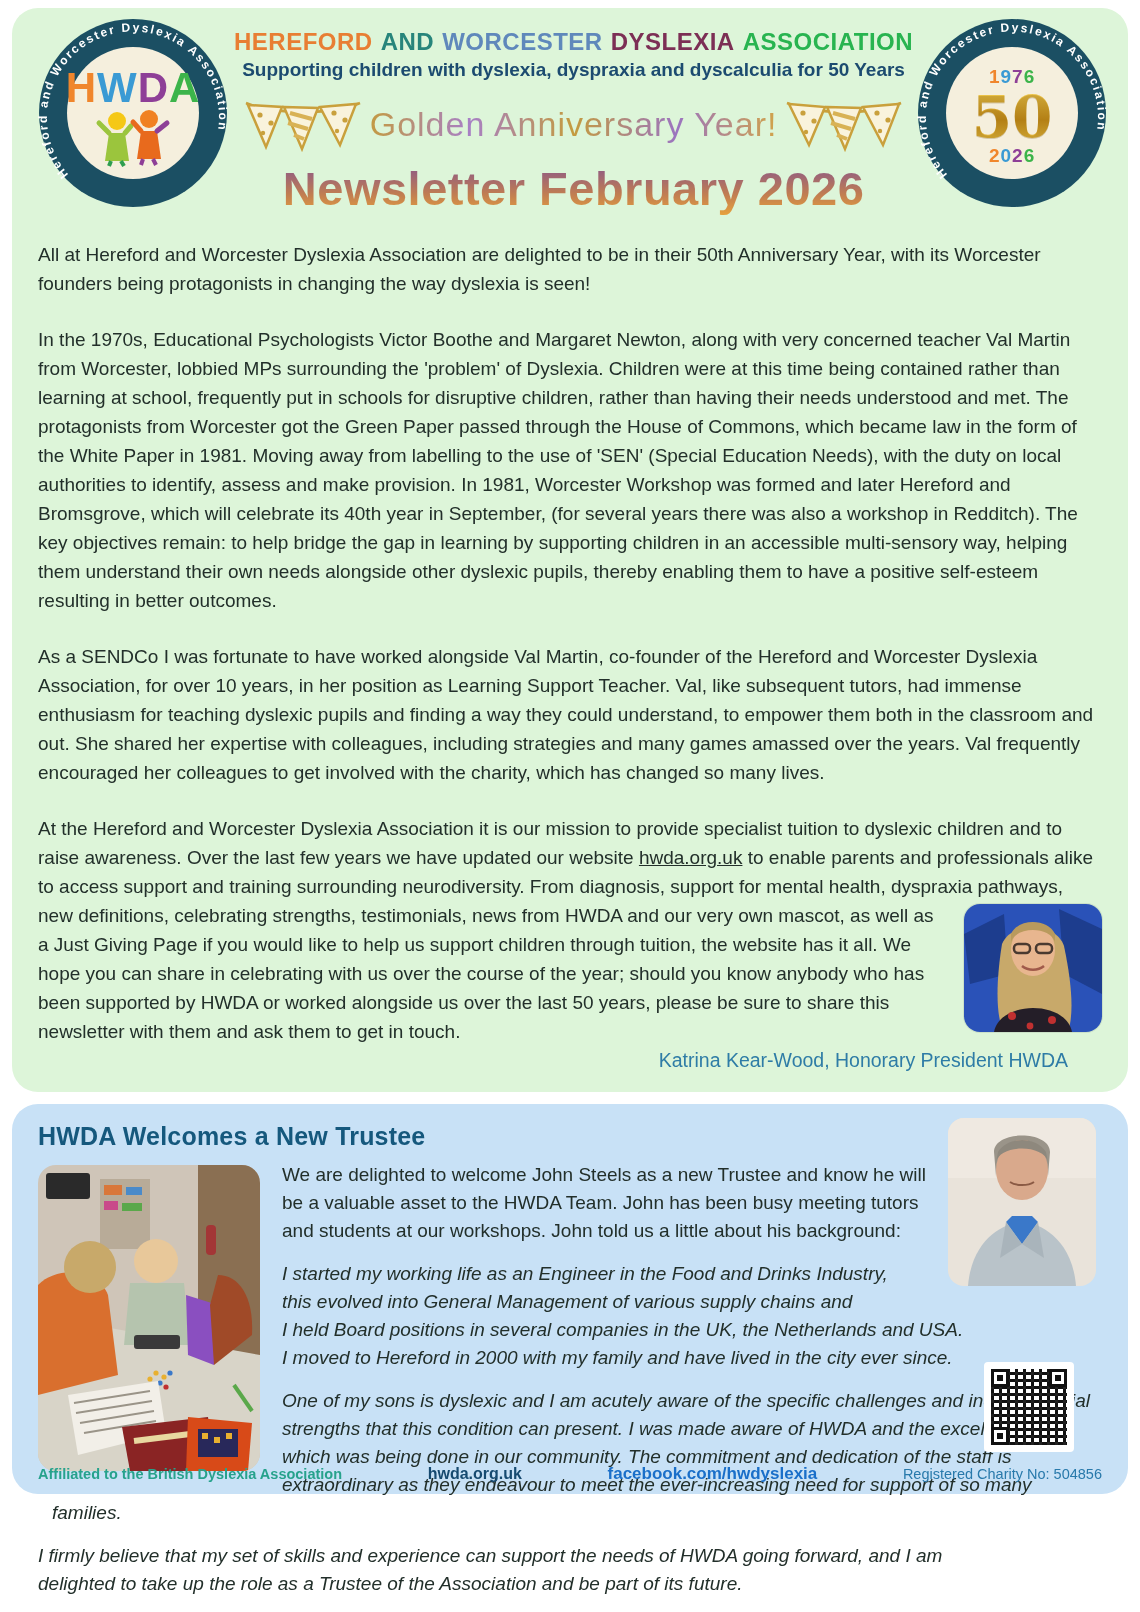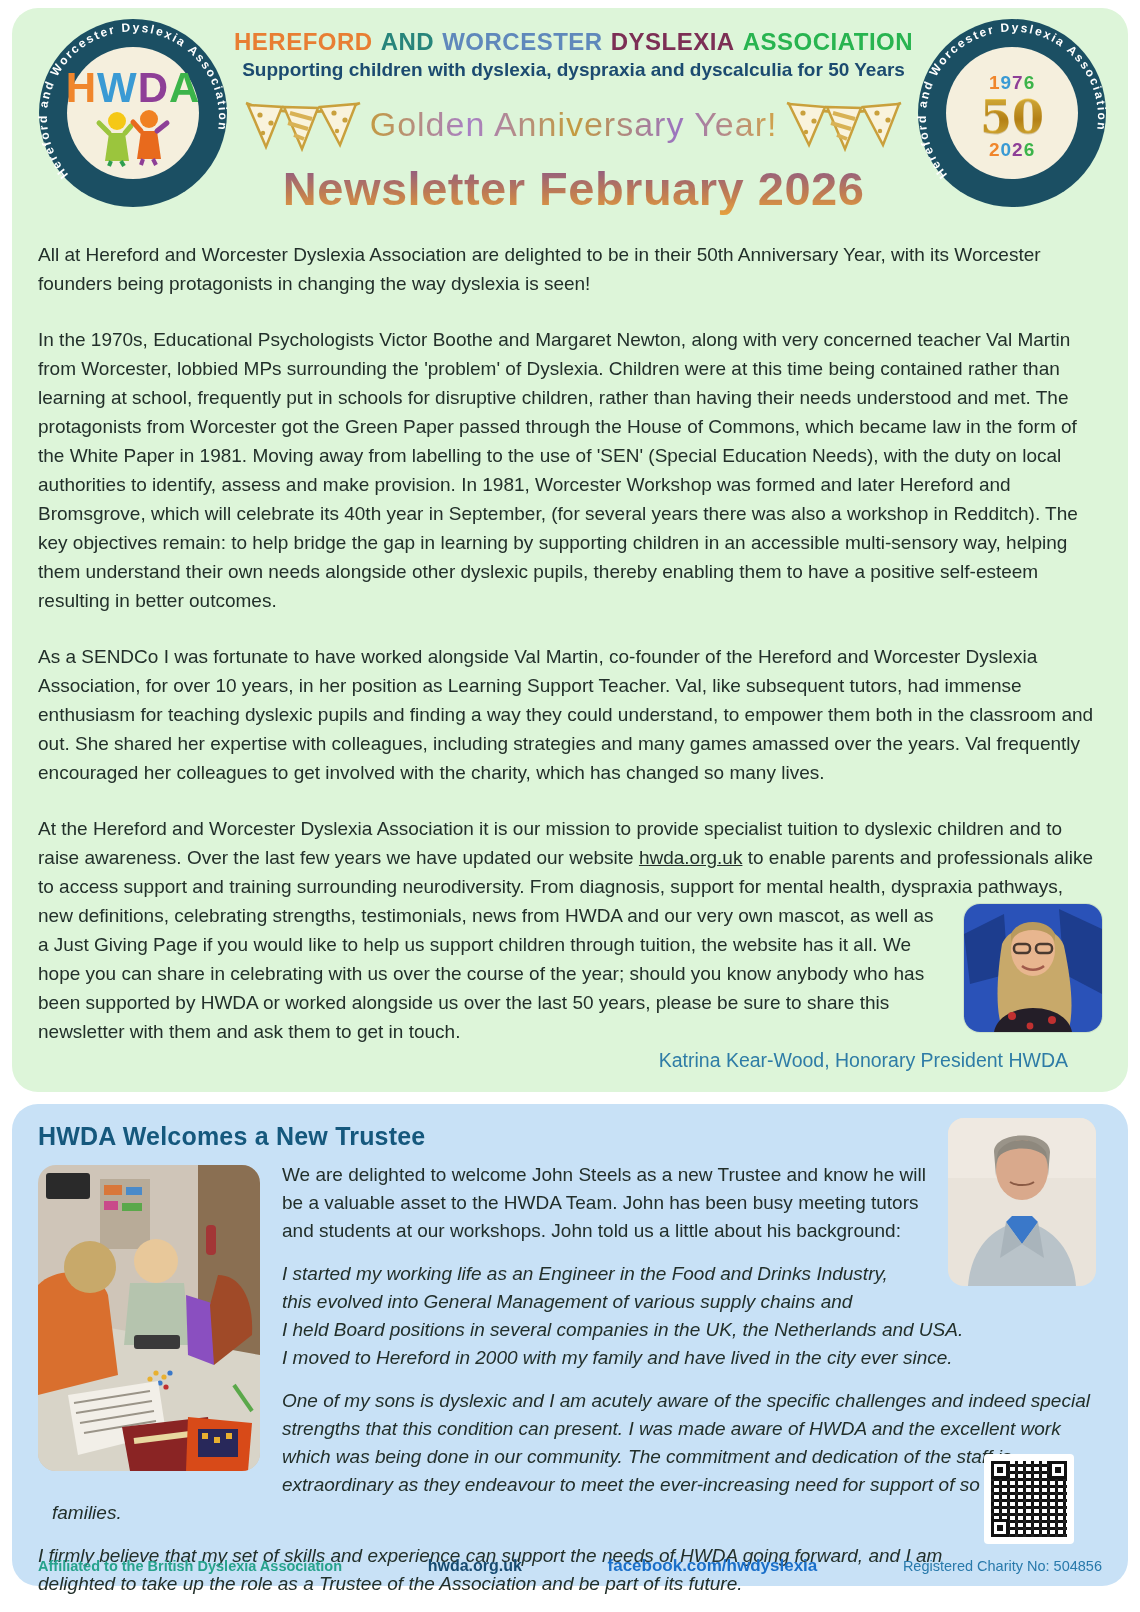--- a/index.html
+++ b/index.html
@@ -9,21 +9,21 @@
     font-family:"Liberation Sans", sans-serif;
     color:#222f2a;
     position:relative;
   }
   .panel-green {
     margin:8px 12px 0; background:#ddf5d9; border-radius:26px;
     padding:10px 26px 8px; height:1084px; position:relative;
   }
   .panel-blue {
     margin:12px 12px 0; background:#c8e1f6; border-radius:26px;
-    padding:14px 26px 8px; height:482px; position:relative;
+    padding:14px 26px 8px; height:390px; position:relative;
   }
 
   
   .header { display:flex; align-items:flex-start; }
   .logo-wrap { flex:0 0 192px; }
   .logo-wrap.right { flex:0 0 188px; display:flex; justify-content:flex-end; }
   .header-center { flex:1; text-align:center; padding-top:10px; }
 
   .org-title { font-size:24px; font-weight:800; letter-spacing:.5px; white-space:nowrap; }
   .org-title span { margin:0 4px; }
@@ -50,21 +50,21 @@
     position:absolute; left:28px; top:32px; width:134px; height:134px;
     display:flex; flex-direction:column; align-items:center; justify-content:center;
   }
   .hwda-acronym { font-size:42px; font-weight:800; letter-spacing:1px; line-height:1; }
   .hwda-acronym span:nth-child(1){color:#f0862c;} .hwda-acronym span:nth-child(2){color:#3a9ad4;}
   .hwda-acronym span:nth-child(3){color:#8e3f97;} .hwda-acronym span:nth-child(4){color:#3cb44a;}
   .year-line { font-size:19px; font-weight:800; line-height:1.1; letter-spacing:1px; }
   .year-line span:nth-child(1){color:#f0862c;} .year-line span:nth-child(2){color:#3a9ad4;}
   .year-line span:nth-child(3){color:#8e3f97;} .year-line span:nth-child(4){color:#3cb44a;}
   .big-fifty {
-    font-family:"DejaVu Serif", serif; font-size:46px; font-weight:bold; line-height:1;
+    font-family:"DejaVu Serif", serif; font-size:58px; font-weight:bold; line-height:1;
     background:linear-gradient(180deg,#f4d156,#c8901c 55%,#f2cc4e);
     -webkit-background-clip:text; background-clip:text; color:transparent;
     text-shadow:0 1px 0 rgba(120,80,0,.25);
   }
 
   
   .para { font-size:19px; line-height:29px; margin-top:27px; }
   .para.first { margin-top:24px; }
   .body-link { color:#222f2a; text-decoration:underline; cursor:pointer; }
   .katrina-fig {

